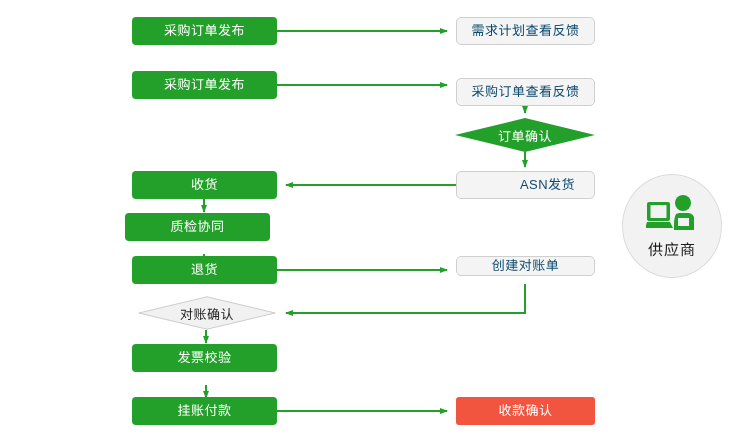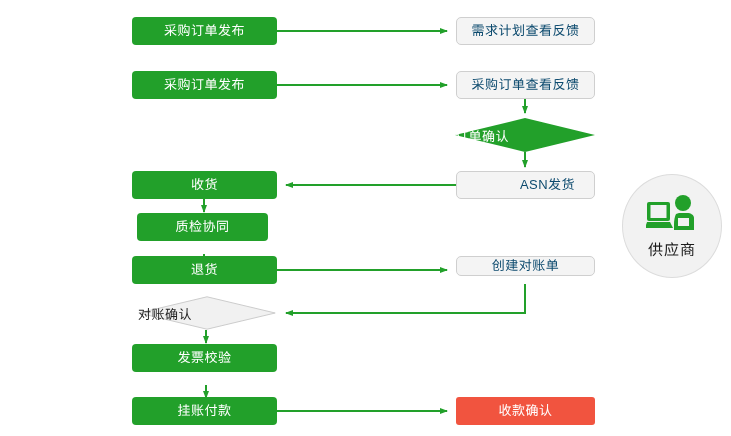--- a/index.html
+++ b/index.html
@@ -53,21 +53,21 @@
   .node-red {
     background: #f1543f;
     color: #ffffff;
     border-radius: 3px;
   }
   .diamond-wrap {
     position: absolute;
     z-index: 3;
     display: flex;
     align-items: center;
-    justify-content: flex-start;
+    justify-content: center;
   }
   .diamond-wrap .diamond-shape {
     position: absolute;
     left: 0;
     top: 0;
     width: 100%;
     height: 100%;
   }
   .diamond-wrap .diamond-label {
     position: relative;
@@ -151,40 +151,40 @@
   </div>
 
   <div class="node node-gray" style="left:456px; top:17px; width:139px; height:28px;">
     <span>需求计划查看反馈</span>
   </div>
 
   <div class="node node-green" style="left:132px; top:71px; width:145px; height:28px;">
     <span>采购订单发布</span>
   </div>
 
-  <div class="node node-gray" style="left:456px; top:71px; width:139px; height:28px;">
+  <div class="node node-gray" style="left:456px; top:78px; width:139px; height:28px;">
     <span>采购订单查看反馈</span>
   </div>
 
   <div class="diamond-wrap diamond-green" style="left:455px; top:118px; width:140px; height:34px;">
     <svg class="diamond-shape" viewBox="0 0 140 34" preserveAspectRatio="none">
       <polygon points="70,0 140,17 70,34 0,17" fill="#22a02a"></polygon>
     </svg>
     <span class="diamond-label">订单确认</span>
   </div>
 
   <div class="node node-gray" style="left:456px; top:171px; width:139px; height:28px;padding-left:44px;">
     <span>ASN发货</span>
   </div>
 
   <div class="node node-green" style="left:132px; top:171px; width:145px; height:28px;">
     <span>收货</span>
   </div>
 
-  <div class="node node-green" style="left:137px; top:213px; width:131px; height:28px;">
+  <div class="node node-green" style="left:125px; top:213px; width:145px; height:28px;">
     <span>质检协同</span>
   </div>
 
   <div class="node node-green" style="left:132px; top:256px; width:145px; height:28px;justify-content:center;">
     <span>退货</span>
   </div>
 
   <div class="node node-gray" style="left:456px; top:256px; width:139px; height:20px;">
     <span>创建对账单</span>
   </div>

